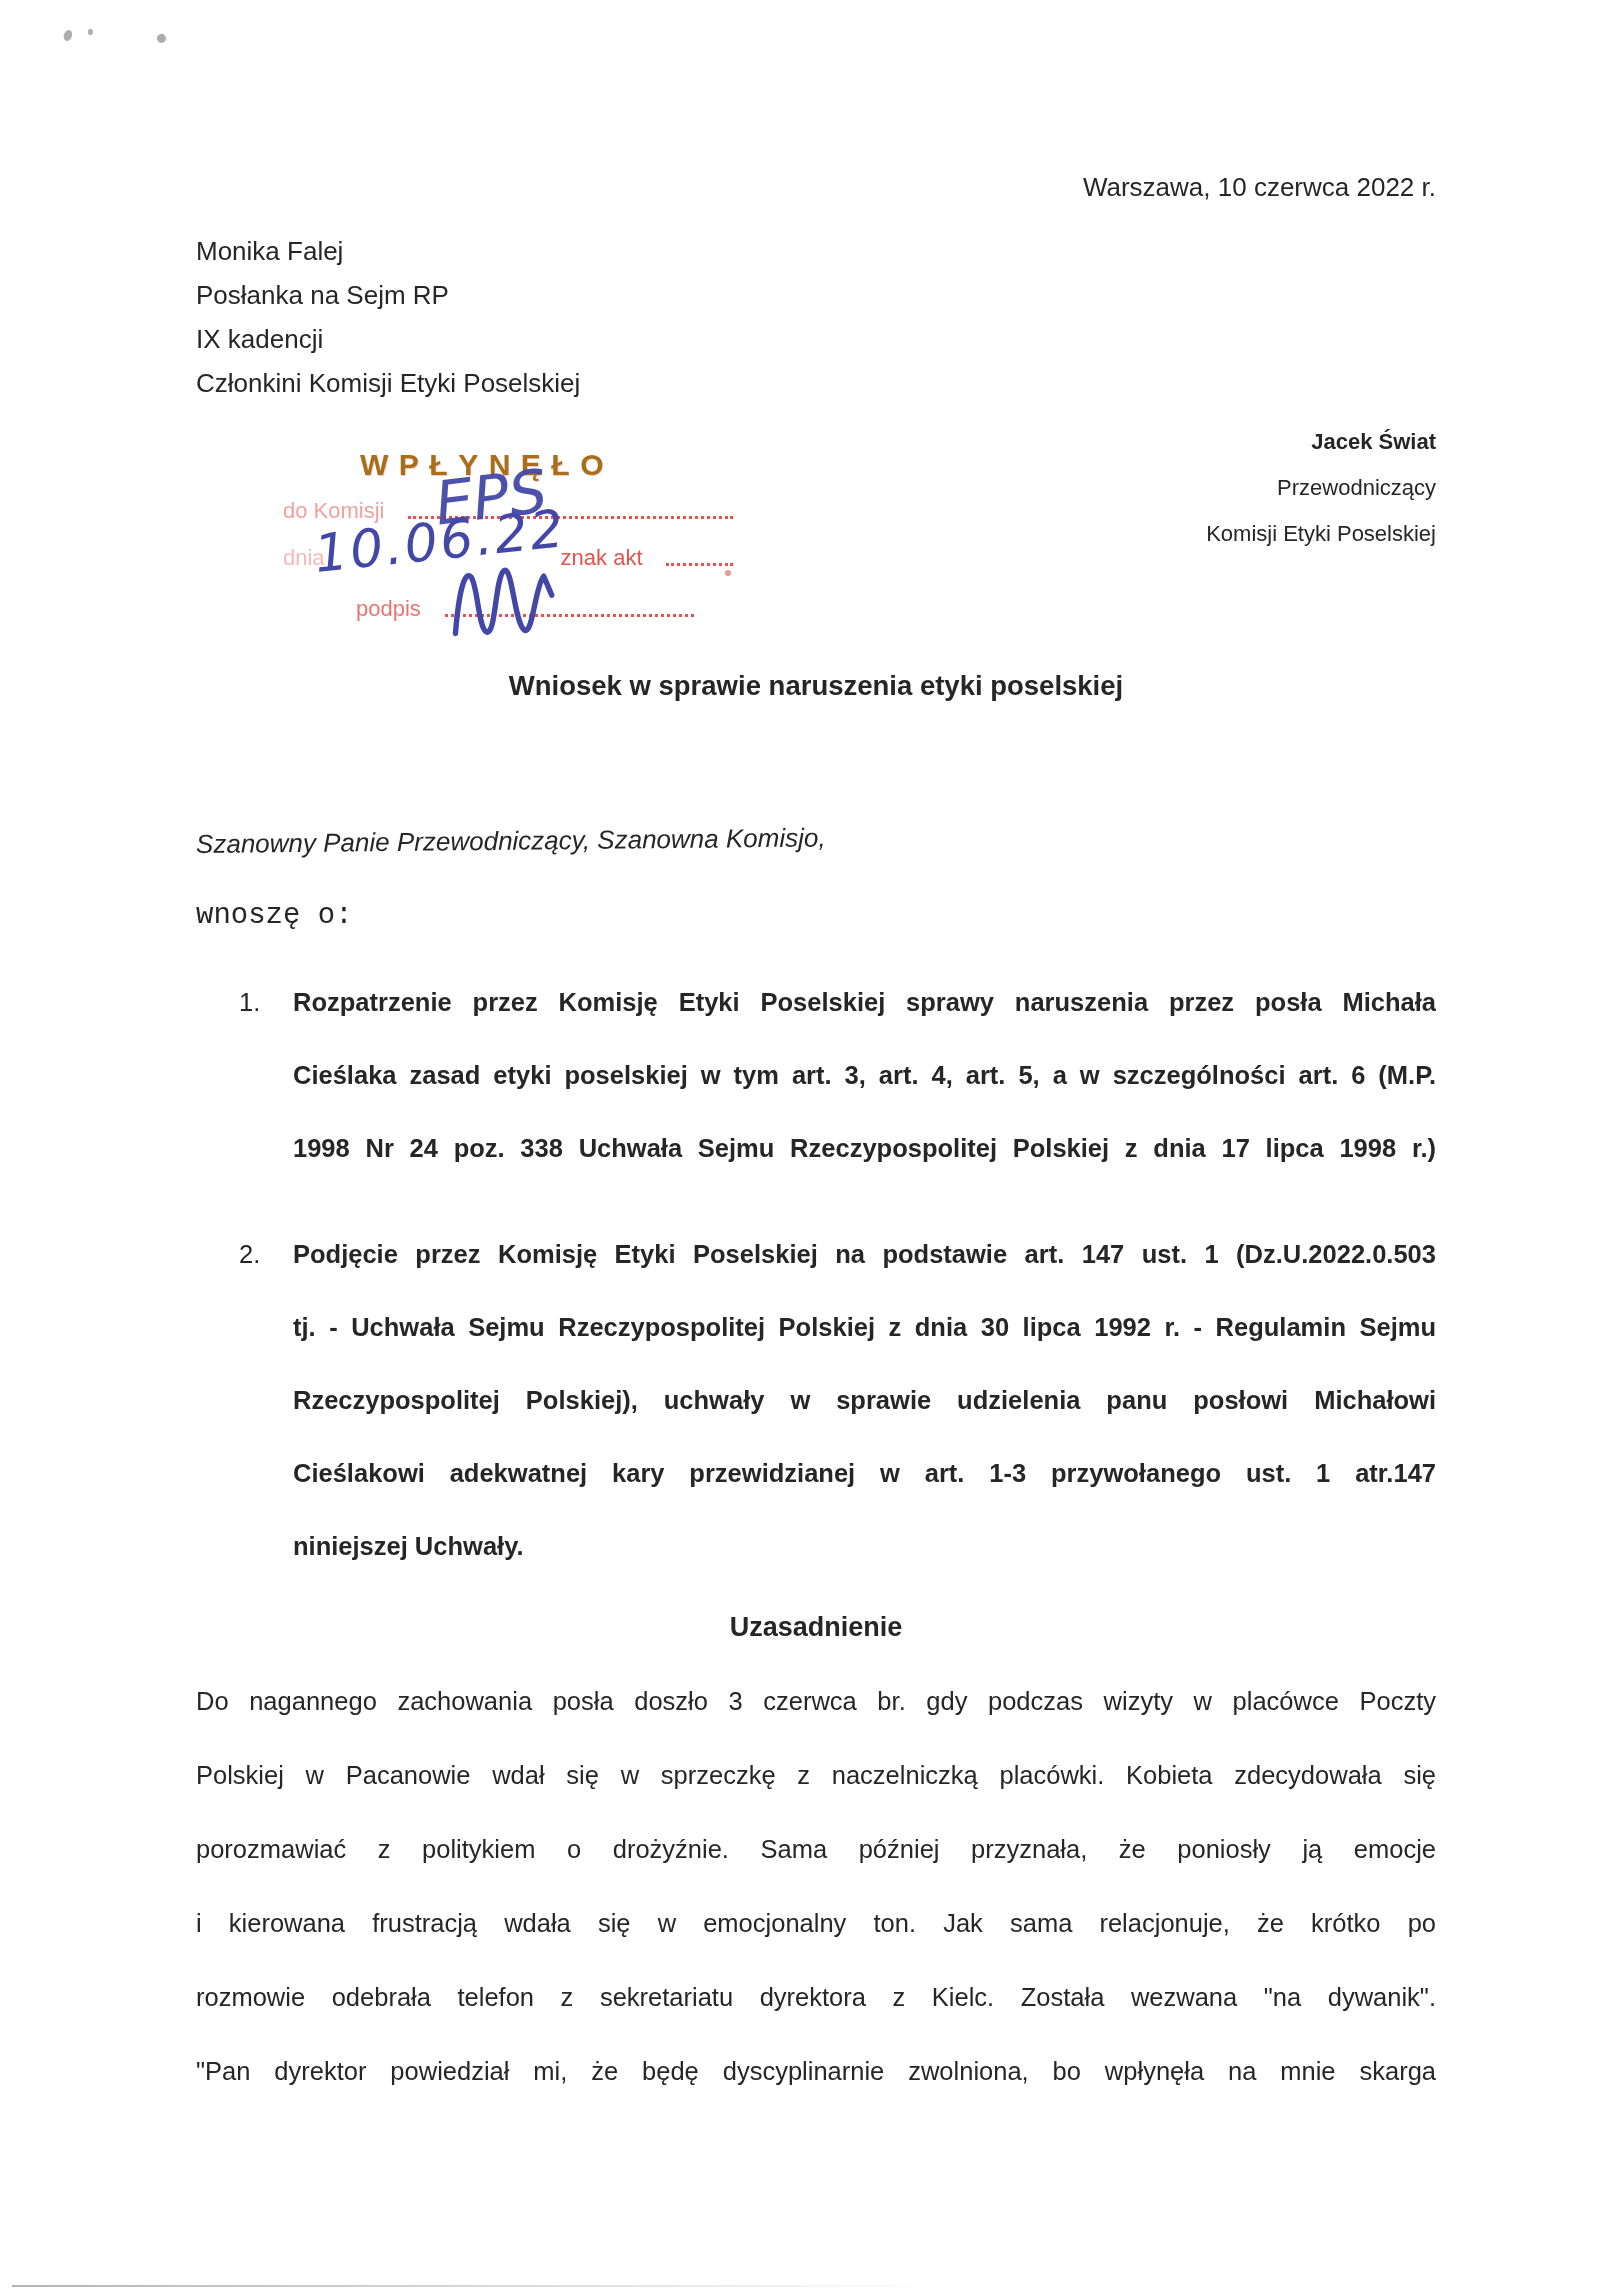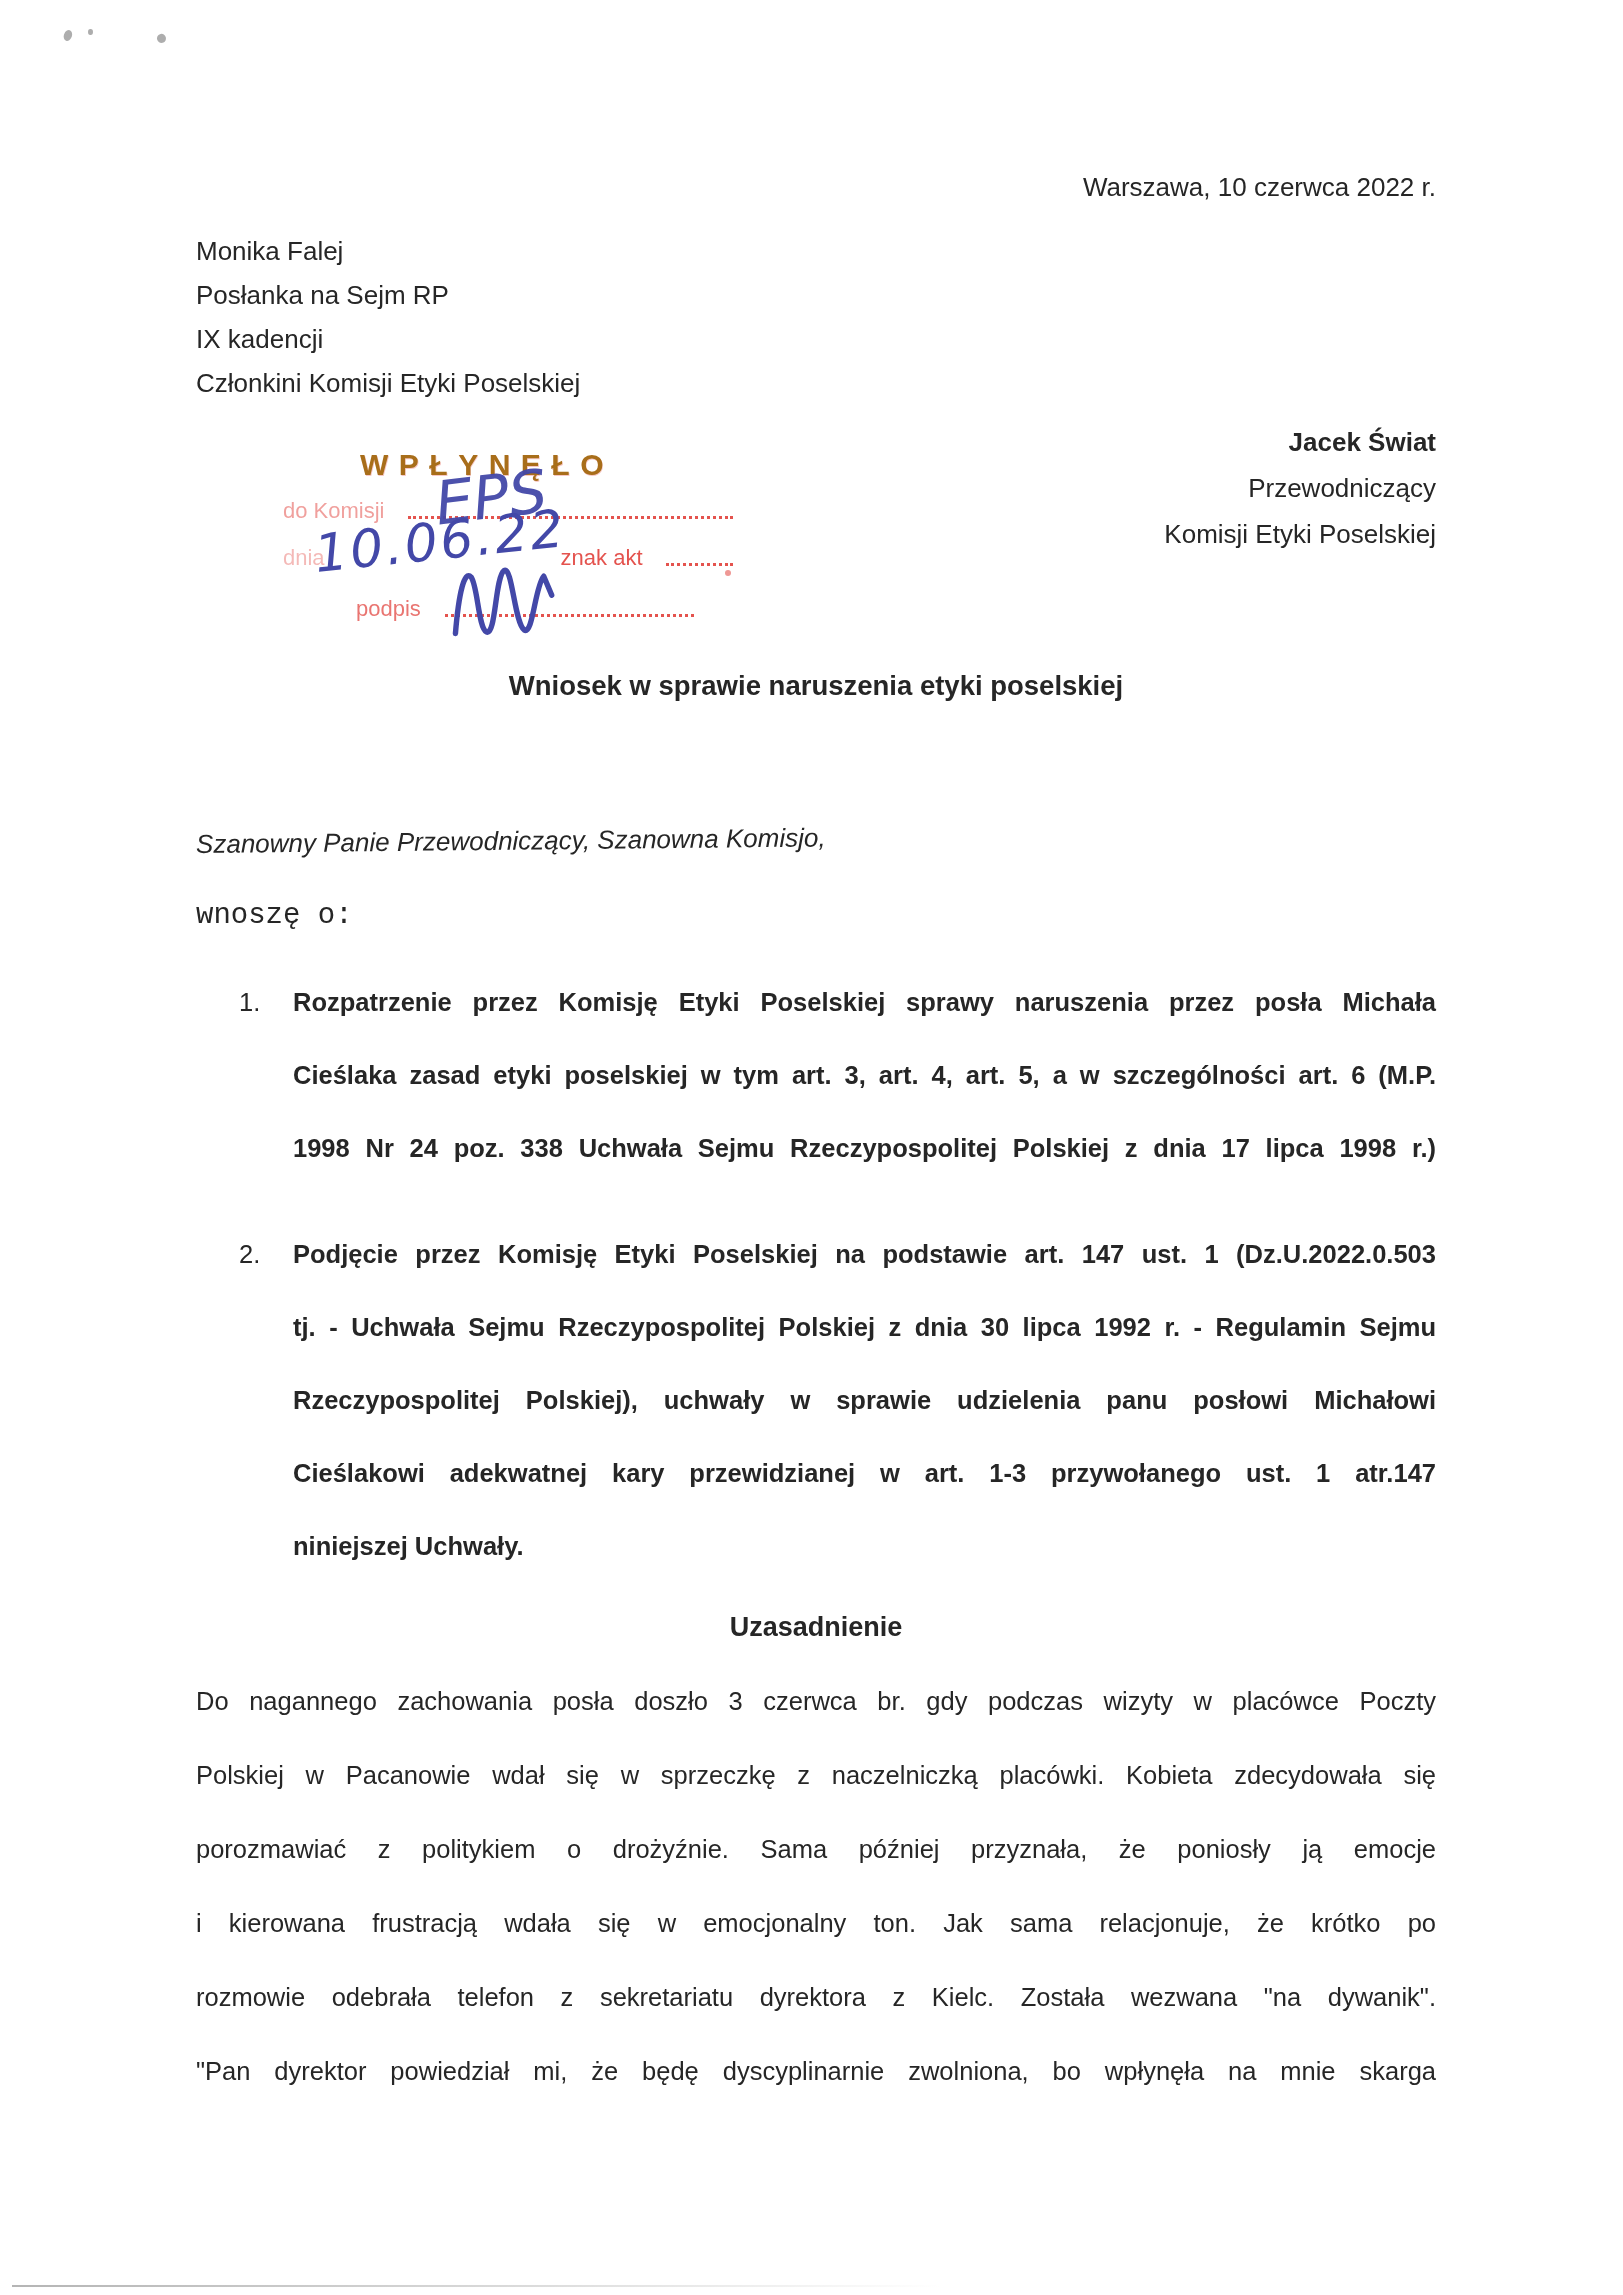--- a/index.html
+++ b/index.html
@@ -14,21 +14,21 @@
     overflow:hidden;
   }
 
   .date-line { font-size:26px; line-height:33px; text-align:right; }
 
   .sender { margin-top:25px; }
   .sender div { font-size:26px; line-height:44px; }
   .sender .name { font-weight:normal; }
 
   .recipient { margin-top:14.4px; text-align:right; }
-  .recipient div { font-size:26px; line-height:46px; }
+  .recipient div { font-size:22px; line-height:46px; }
   .recipient .name { font-weight:bold; }
 
   .doc-title { margin-top:110px; text-align:center; font-size:27.5px; font-weight:bold; line-height:38px; }
 
   .salutation { margin-top:122px; font-size:26px; font-style:italic; line-height:35px;
                 transform:rotate(-0.6deg); transform-origin:left center; }
 
   .intro { margin-top:37px; font-size:29px; line-height:34px;font-family:Liberation Mono, monospace; }
 
   .req-list { margin-top:33px; }

